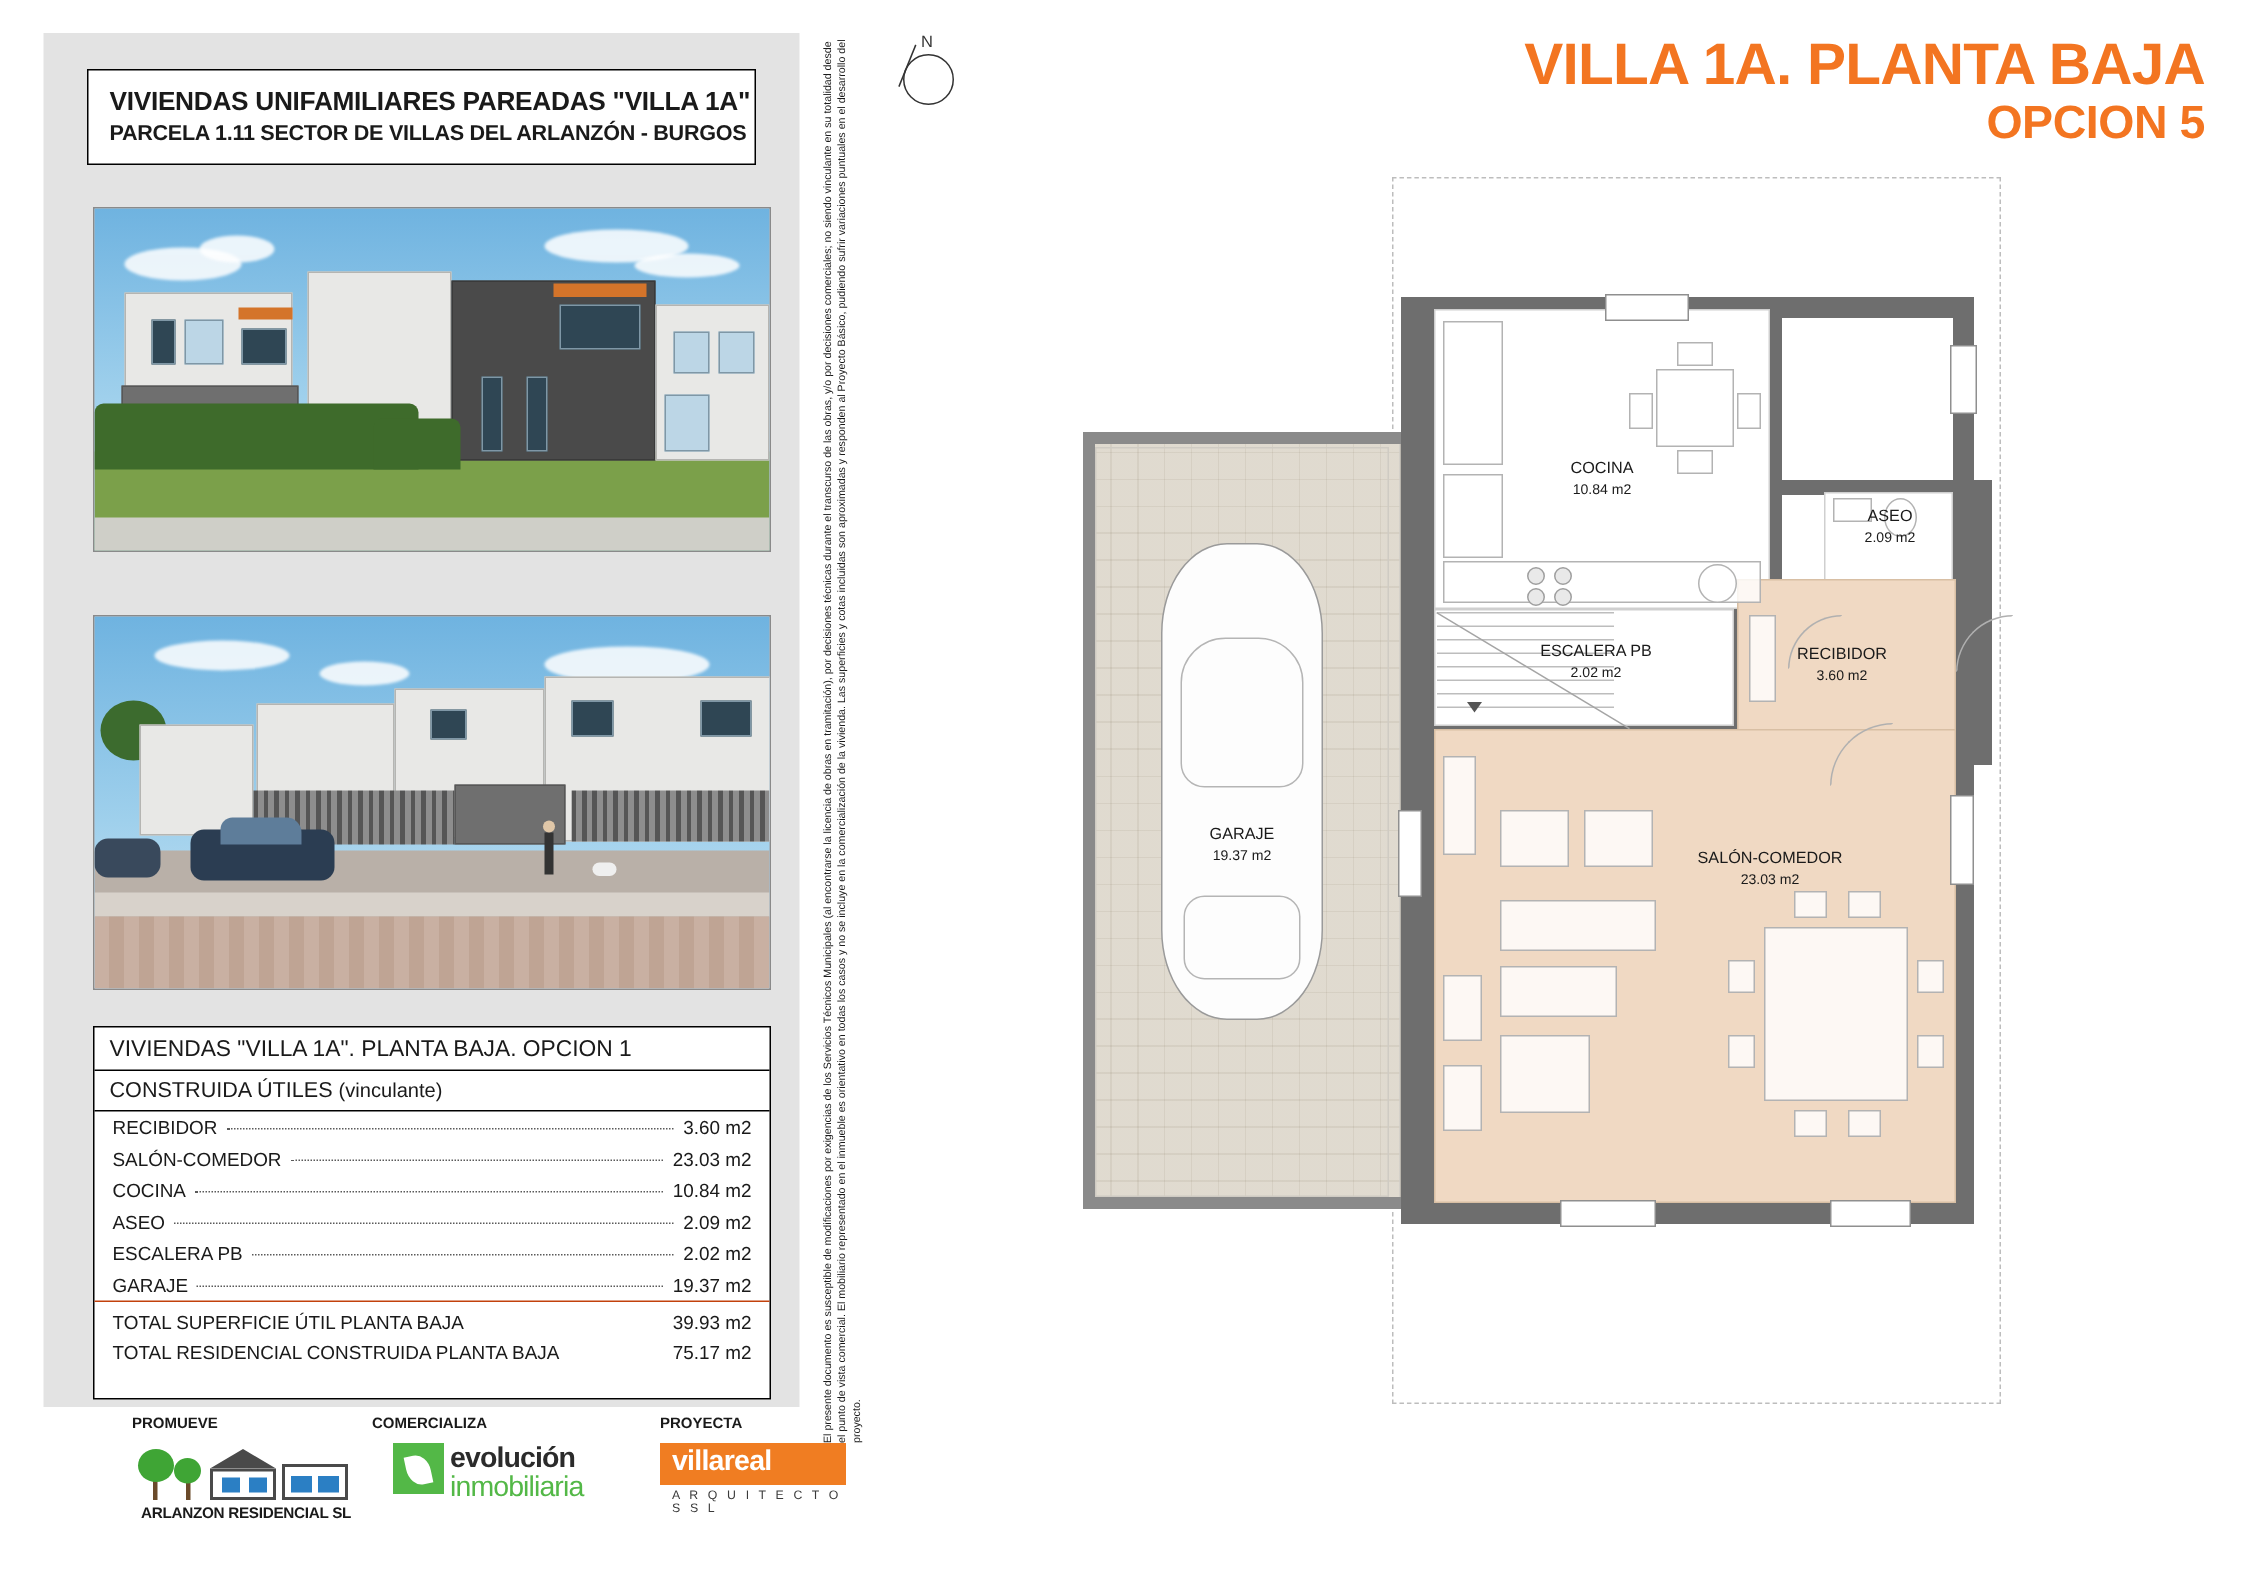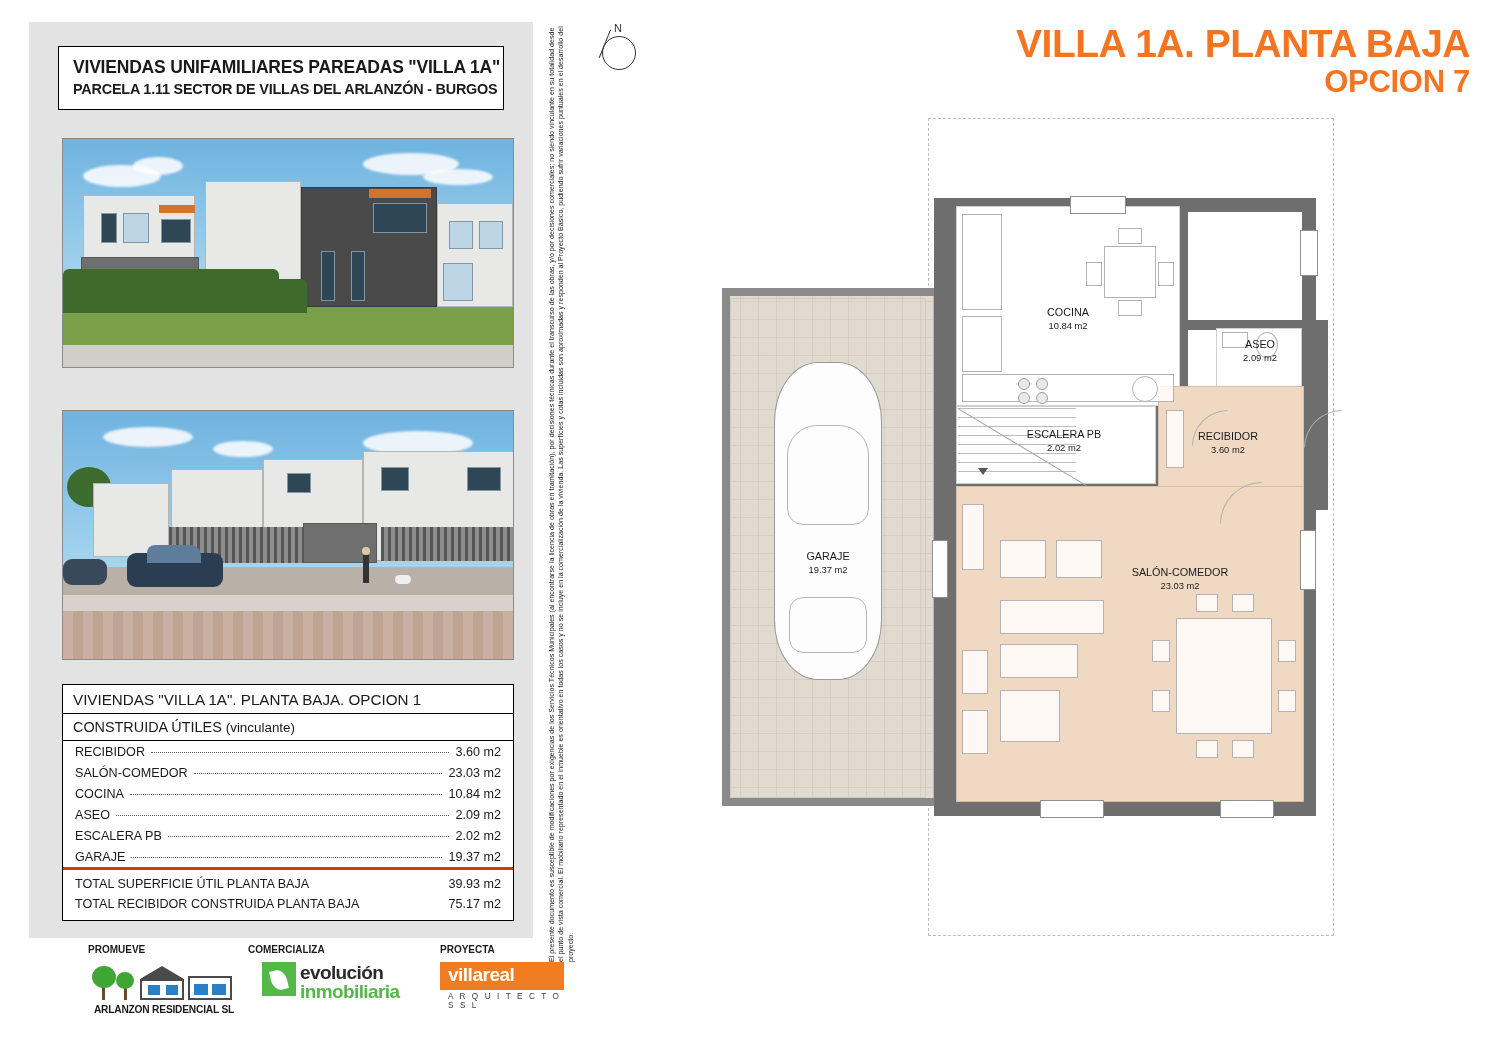--- a/index.html
+++ b/index.html
@@ -105,21 +105,21 @@
     display:flex; align-items:baseline;
     padding:3.5px 12px 3.5px 12px;
     font-size:12.6px;
   }
   .srow .nm { white-space:nowrap; }
   .srow .dots {
     flex:1 1 auto; margin:0 6px;
     border-bottom:1.6px dotted #5a5a5a; transform:translateY(-3px);
   }
   .srow .vl { white-space:nowrap; }
-  #totals { border-top:3px solid #c2410c; padding:4px 0 6px 0; }
+  #totals { border-top:1px solid #c2410c; padding:4px 0 20px 0; }
   #totals .trow { display:flex; padding:3px 12px; font-size:12.6px; }
   #totals .trow .nm { white-space:nowrap; }
   #totals .trow .sp { flex:1; }
 
   
   #footer { position:absolute; left:62px; top:944px; width:470px; height:100px; }
   .fcap { position:absolute; font-size:10px; font-weight:bold; }
   .logo-box { position:absolute; }
   #promueve-logo { left:26px; top:18px; width:150px; height:52px; }
   #comercializa-logo { left:200px; top:16px; width:152px; height:50px; }
@@ -135,21 +135,21 @@
   .arl-win { position:absolute; background:#2b7fc4; }
   .arl-tree-t { position:absolute; background:#3fa535; border-radius:50%; }
   .arl-tree-s { position:absolute; background:#6b4a2a; width:3px; }
   #arl-caption { position:absolute; left:0; top:42px; width:152px; text-align:center;
       font-size:10.2px; font-weight:bold; letter-spacing:-.2px; }
 
   #evo-green { position:absolute; left:0; top:2px; width:34px; height:34px; background:#53b847; }
   #evo-leaf { position:absolute; left:9px; top:8px; width:16px; height:20px;
      background:#ffffff; border-radius:0 60% 0 60%; transform:rotate(-12deg); }
   #evo-t1 { position:absolute; left:38px; top:2px; font-size:19px; font-weight:bold; color:#2b2b2b; letter-spacing:-.6px;}
-  #evo-t2 { position:absolute; left:38px; top:21px; font-size:19px; font-weight:bold; color:#53b847; letter-spacing:-.6px;}
+  #evo-t2 { position:absolute; left:38px; top:21px; font-size:19px; font-weight:normal; color:#53b847; letter-spacing:-.6px;}
 
   #vr-bar { position:absolute; left:0; top:0; width:124px; height:28px; background:#f07d22; }
   #vr-t1 { position:absolute; left:8px; top:2px; font-size:19px; font-weight:bold; color:#ffffff; letter-spacing:-.5px;}
   #vr-t2 { position:absolute; left:8px; top:30px; font-size:8.2px; letter-spacing:2.1px; color:#3a3a3a; }
 
   
   #disclaimer {
     position:absolute; left:548px; top:22px; width:58px; height:940px;
   }
   #disclaimer .vt {
@@ -373,21 +373,21 @@
     </div>
   </div>
 
   <div id="totals">
     <div class="trow">
       <span class="nm">TOTAL SUPERFICIE ÚTIL PLANTA BAJA</span>
       <span class="sp"></span>
       <span class="nm">39.93 m2</span>
     </div>
     <div class="trow">
-      <span class="nm">TOTAL RECIBIDOR CONSTRUIDA PLANTA BAJA</span>
+      <span class="nm">TOTAL RESIDENCIAL CONSTRUIDA PLANTA BAJA</span>
       <span class="sp"></span>
       <span class="nm">75.17 m2</span>
     </div>
   </div>
 </div>
 
 <div id="footer">
   <div class="fcap" style="left:26px;top:0;">PROMUEVE</div>
   <div class="fcap" style="left:186px;top:0;">COMERCIALIZA</div>
   <div class="fcap" style="left:378px;top:0;">PROYECTA</div>
@@ -433,21 +433,21 @@
 </div>
 
 <div id="north">
   <div class="nd">N</div>
   <div class="circ"></div>
   <div class="ar"></div>
 </div>
 
 <div id="doc-title">
   <div class="t1">VILLA 1A. PLANTA BAJA</div>
-  <div class="t2">OPCION 7</div>
+  <div class="t2">OPCION 5</div>
 </div>
 
 <div id="plan">
 
   <div id="lot-dash"></div>
 
   <div id="garage"></div>
   <div id="garage-inner-line"></div>
 
   <div class="wall-l" style="left:22px;top:178px;width:8px;height:518px;"></div>

